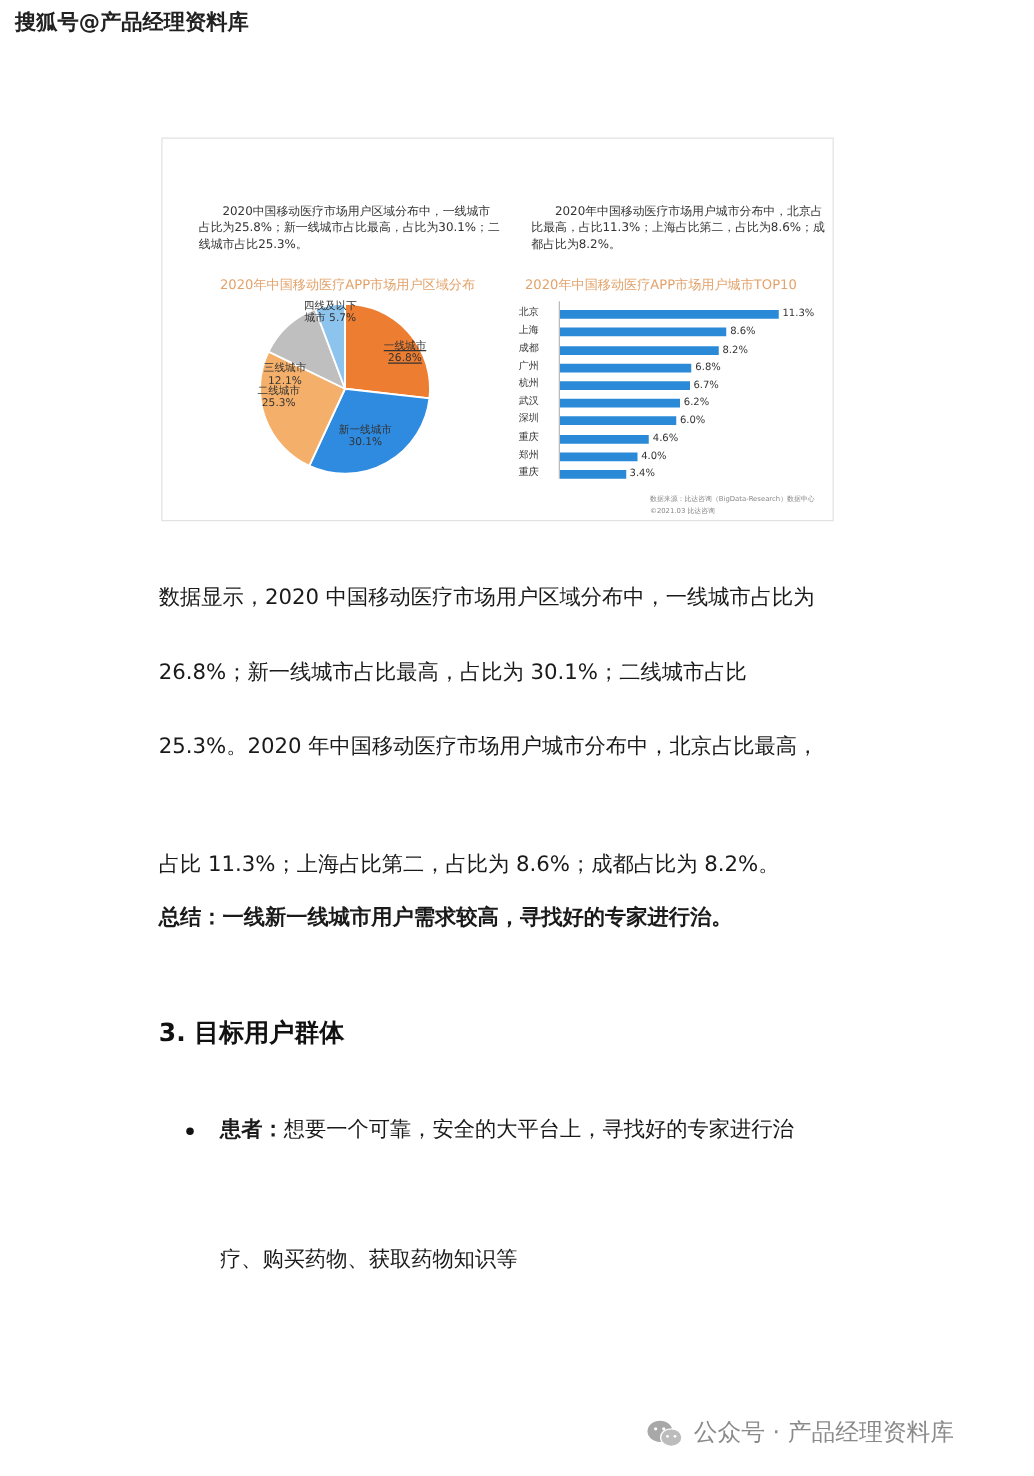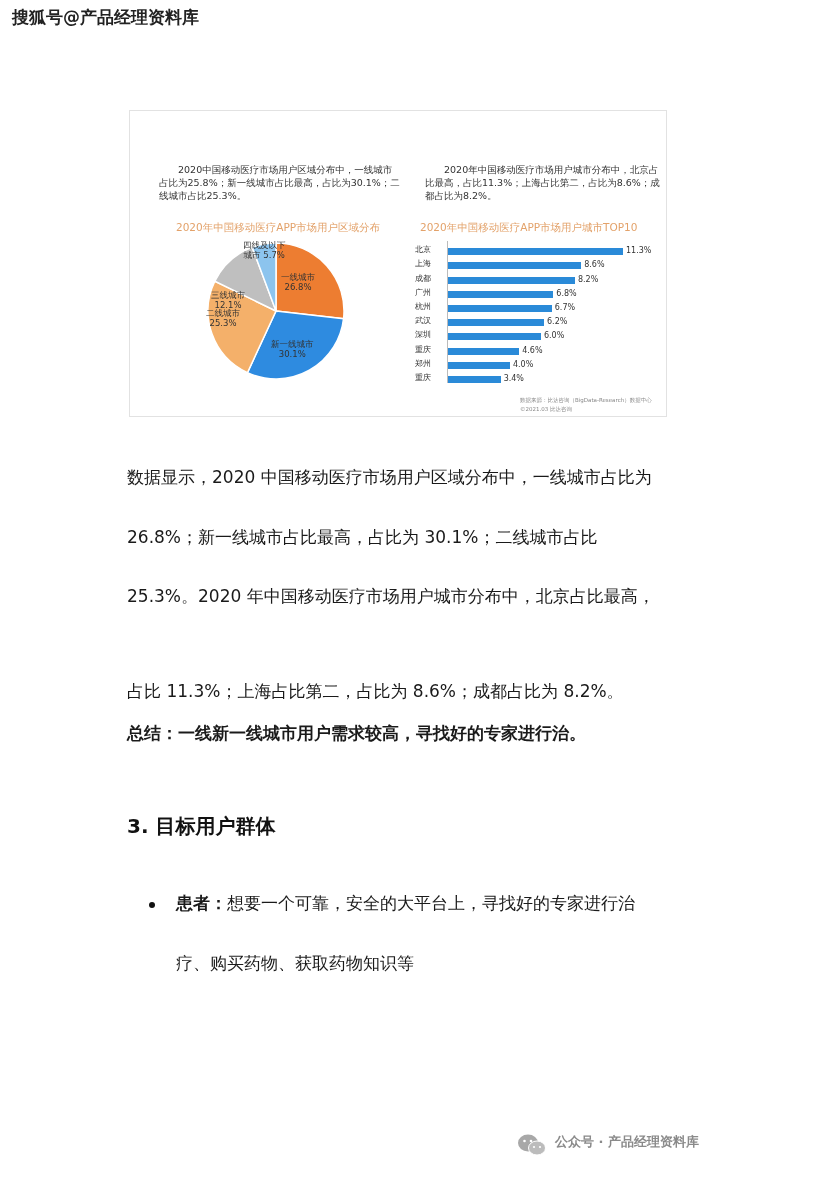--- a/index.html
+++ b/index.html
@@ -40,21 +40,21 @@
   .bar-city { width: 32px; font-size: 8px; color: #333; }
   .bar-axis { position: absolute; left: 32px; top: 0; bottom: 0; width: 1px; background: #bbb; }
   .bar { height: 7px; background: #2a8ad8; margin-left: 1px; }
   .bar-val { font-size: 8px; color: #333; margin-left: 3px; }
   .source { position: absolute; left: 390px; top: 285px; font-size: 5.5px; color: #888; line-height: 9px; white-space: nowrap; }
   
   .para { position: absolute; left: 127px; font-size: 17px; color: #1a1a1a; white-space: nowrap; }
   .bold { font-weight: bold; }
   .h3 { position: absolute; left: 127px; top: 813px; font-size: 20px; font-weight: bold; color: #111; }
   .bullet-dot { position: absolute; left: 149px; top: 902px; width: 6px; height: 6px; border-radius: 50%; background: #111; }
-  .footer-wm { position: absolute; left: 517px; top: 1133px; display: flex; align-items: flex-start; font-size: 13px; color: #8a8a8a; font-weight: bold; }
+  .footer-wm { position: absolute; left: 517px; top: 1133px; display: flex; align-items: flex-end; font-size: 19px; color: #8a8a8a; }
   .wechat-icon { width: 30px; height: 24px; margin-right: 8px; position: relative; }
 </style>
 </head>
 <body>
 
 <div class="watermark-top">搜狐号@产品经理资料库</div>
 
 <div class="card">
 
   <div class="desc left">2020中国移动医疗市场用户区域分布中，一线城市占比为25.8%；新一线城市占比最高，占比为30.1%；二线城市占比25.3%。</div>
@@ -64,21 +64,21 @@
   <div class="chart-title right">2020年中国移动医疗APP市场用户城市TOP10</div>
 
   <div class="pie-wrap">
     <svg id="pie-svg" width="150" height="150" viewBox="0 0 150 150">
         <path d="M75,75 L75,7 A68,68 0 0 1 142.56556911536057,82.67423417139676 Z" fill="#ed7d31" stroke="#fff" stroke-width="1.5"></path>
         <path d="M75,75 L142.56556911536057,82.67423417139676 A68,68 0 0 1 46.4341704679972,136.70894086879596 Z" fill="#2e8be0" stroke="#fff" stroke-width="1.5"></path>
         <path d="M75,75 L46.4341704679972,136.70894086879596 A68,68 0 0 1 13.840442893486745,45.276127867736605 Z" fill="#f4b06a" stroke="#fff" stroke-width="1.5"></path>
         <path d="M75,75 L13.840442893486745,45.276127867736605 A68,68 0 0 1 51.16366622699432,11.314607701122945 Z" fill="#bfbfbf" stroke="#fff" stroke-width="1.5"></path>
         <path d="M75,75 L51.16366622699432,11.314607701122945 A68,68 0 0 1 74.99999999999993,7 Z" fill="#8cc4ee" stroke="#fff" stroke-width="1.5"></path>
       </svg>
-    <div class="pie-label" style="left:80px;top:36px;" id="pl0">一线城市<br>26.8%</div>
+    <div class="pie-label" style="left:106px;top:36px;text-decoration:underline;" id="pl0">一线城市<br>26.8%</div>
     <div class="pie-label" style="left:70px;top:103px;" id="pl1">新一线城市<br>30.1%</div>
     <div class="pie-label" style="left:5px;top:72px;" id="pl2">二线城市<br>25.3%</div>
     <div class="pie-label" style="left:10px;top:22px;margin-top:32px;" id="pl3">三线城市<br>12.1%</div>
     <div class="pie-label" style="left:42px;top:4px;" id="pl4">四线及以下<br>城市 5.7%</div>
   </div>
 
   <div class="bars" id="bars">
     <div class="bar-axis"></div>
   <div class="bar-row">
         <span class="bar-city">北京</span>
@@ -144,21 +144,21 @@
 <div class="para" style="top:680px;">占比 11.3%；上海占比第二，占比为 8.6%；成都占比为 8.2%。</div>
 
 <div class="para bold" style="top:722px;">总结：一线新一线城市用户需求较高，寻找好的专家进行治。</div>
 
 <div class="h3">3. 目标用户群体</div>
 
 <div class="bullet-dot"></div>
 <div class="para" style="left:176px;top:892px;">
   <span class="bold">患者：</span><span>想要一个可靠，安全的大平台上，寻找好的专家进行治</span>
 </div>
-<div class="para" style="left:176px;top:952px;font-family:Liberation Mono, monospace;">疗、购买药物、获取药物知识等</div>
+<div class="para" style="left:176px;top:996px;font-family:Liberation Mono, monospace;">疗、购买药物、获取药物知识等</div>
 
 <div class="footer-wm">
   <svg class="wechat-icon" viewBox="0 0 30 24">
     <ellipse cx="11" cy="10" rx="10" ry="8.5" fill="#a8a8a8"></ellipse>
     <circle cx="7.5" cy="8" r="1.3" fill="#fff"></circle>
       <circle cx="14" cy="8" r="1.3" fill="#fff"></circle>
     <ellipse cx="20" cy="15" rx="8.5" ry="7" fill="#bcbcbc" stroke="#fff" stroke-width="1"></ellipse>
     <circle cx="17" cy="14" r="1.1" fill="#fff"></circle>
       <circle cx="23" cy="14" r="1.1" fill="#fff"></circle>
   </svg>

